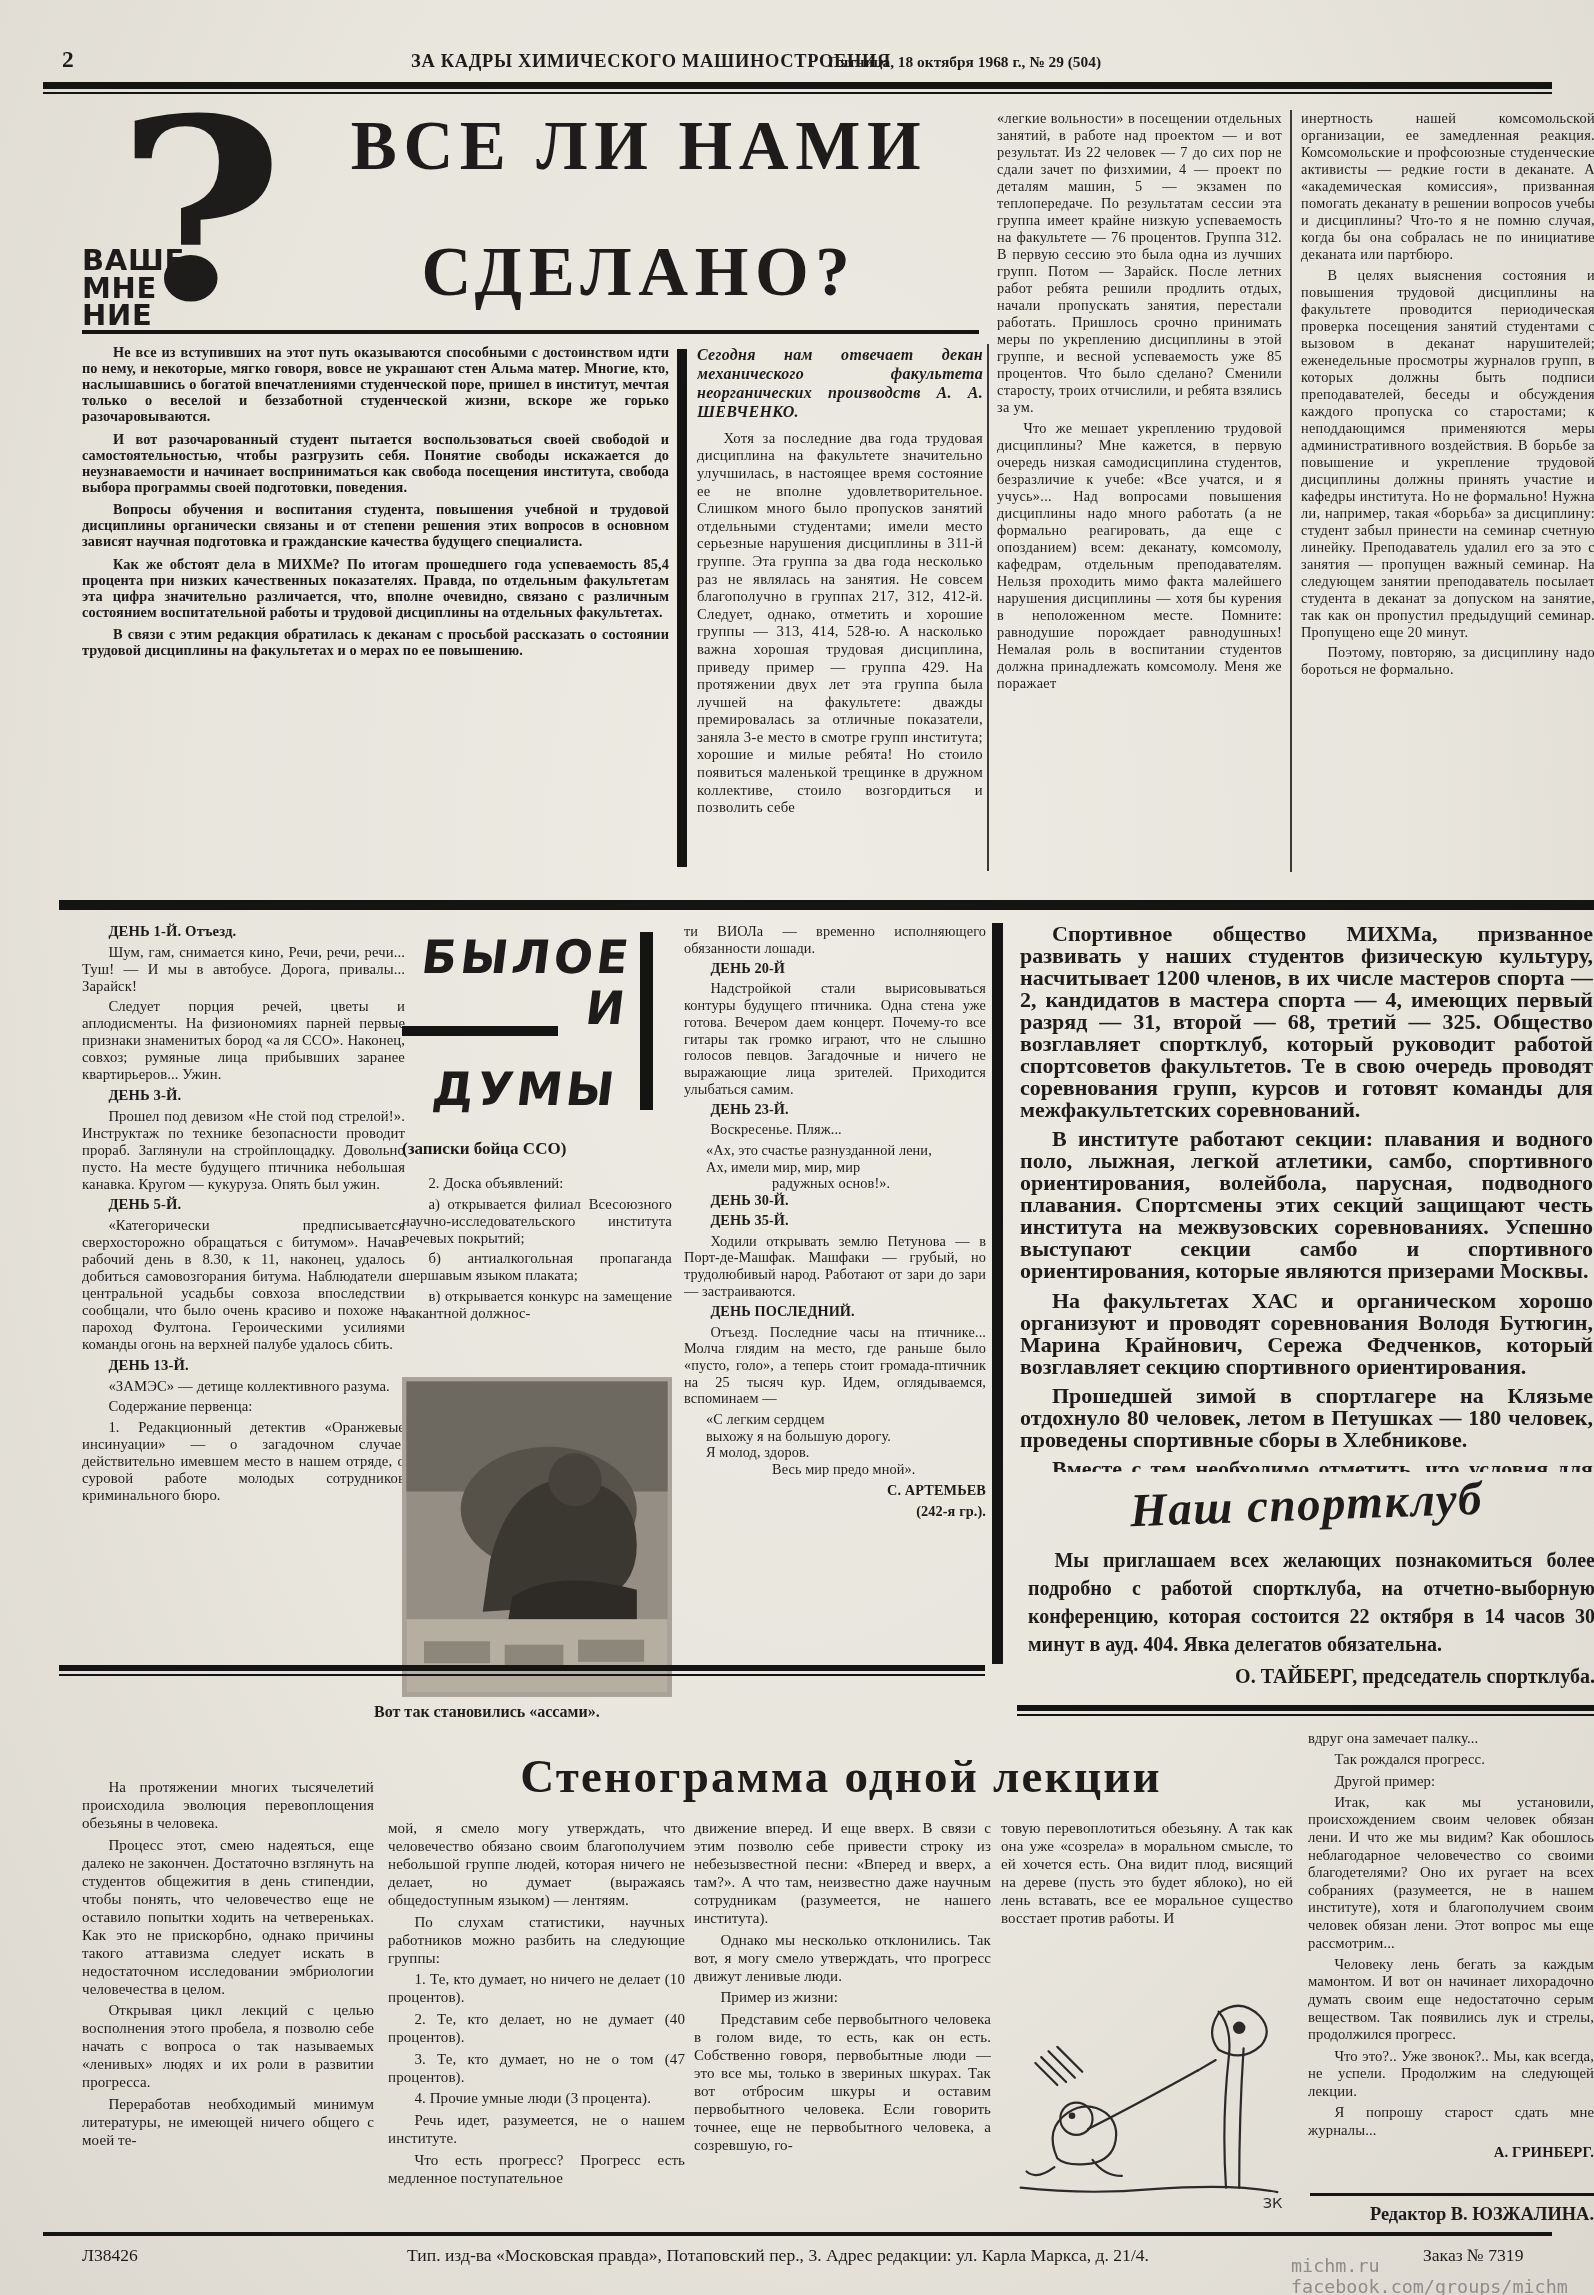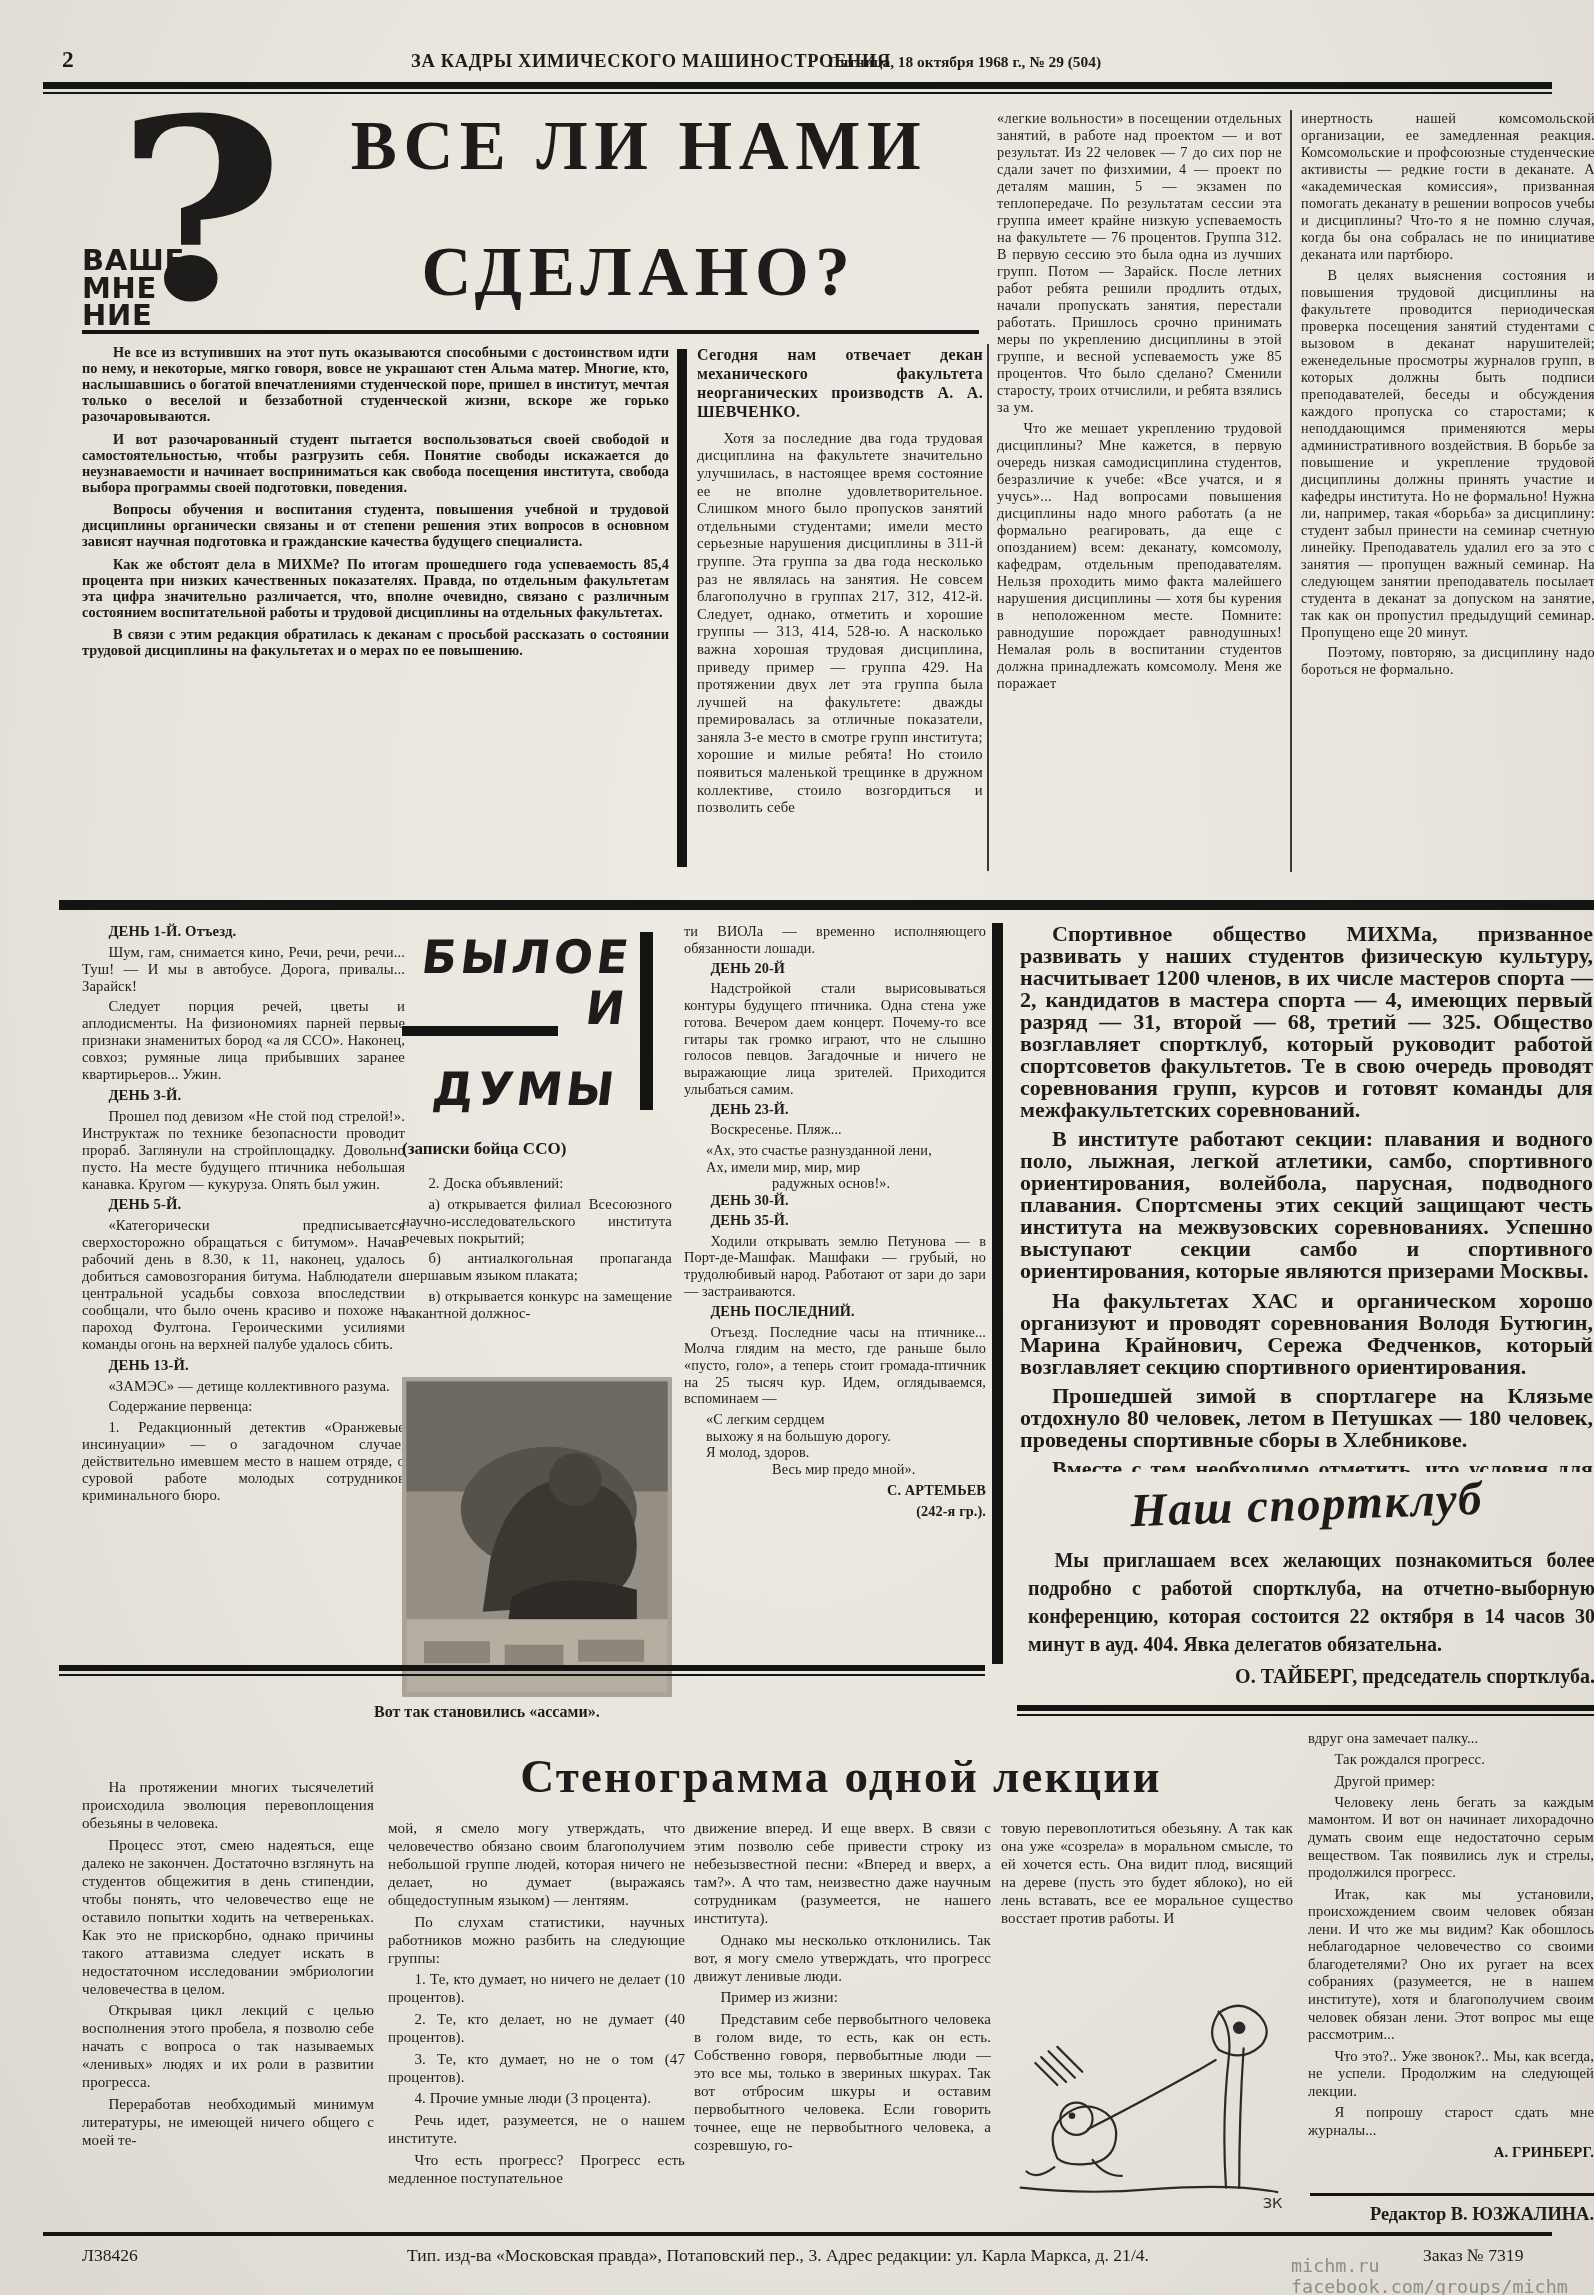--- a/index.html
+++ b/index.html
@@ -5,21 +5,21 @@
   html,body{margin:0;padding:0;background:#cfccc4;}
   #page{position:relative;width:1594px;height:2295px;overflow:hidden;
         background:radial-gradient(ellipse at 50% 38%, #eeebe4 0%, #e8e5dd 55%, #dcd8cf 100%);
         color:#1d1c1a;font-family:"Liberation Serif","DejaVu Serif",serif;}
   .abs{position:absolute;}
   .rule{position:absolute;background:#141413;}
   .col{position:absolute;overflow:hidden;text-align:justify;}
   .col p{margin:0 0 3.7px 0;text-indent:26.4px;}
   .col p.noind{text-indent:0;}
   .col p.b{font-weight:bold;}
-  .col p.lead{font-weight:bold;text-indent:0;font-size:16px;line-height:19px;margin-bottom:8.8px;}
+  .col p.lead{font-weight:bold;text-indent:0;font-size:16px;line-height:19px;margin-bottom:8.8px;font-style:italic;}
   .col p.verse{text-align:left;text-indent:22px;margin-bottom:0;}
   .col p.verse-indent{text-indent:88px;}
   .col p.sig-r{text-align:right;text-indent:0;font-weight:bold;margin-top:4.4px;}
   .intro{font-size:14.3px;line-height:16px;font-weight:bold;letter-spacing:0.1px;}
   .intro p{margin-bottom:6.6px;text-indent:31px;}
   .deancol{font-size:14.7px;line-height:17.6px;letter-spacing:0.3px;}
   .topcol{font-size:14.3px;line-height:17px;letter-spacing:0.3px;}
   .diarycol{font-size:14.7px;line-height:17px;letter-spacing:0.1px;}
   .sportcol{font-size:22px;line-height:22px;font-weight:bold;}
   .sportcol p{margin-bottom:7.3px;text-indent:32px;}
@@ -216,22 +216,22 @@
       <path d="M118 252 q16 22 40 22"></path>
       <path d="M40 120 l30 30 M48 112 l34 34 M58 104 l36 36 M70 98 l34 34"></path>
     </g>
     <text x="350" y="318" font-size="20" font-family="DejaVu Sans, sans-serif" fill="#2b2a28">ЗК</text>
   </svg>
 
   <div class="col lectcol" style="left:1308px;top:1730px;width:286px;height:449px;font-size:14.7px;line-height:17.6px;">
       <p class="noind">вдруг она замечает палку...</p>
       <p>Так рождался прогресс.</p>
       <p>Другой пример:</p>
+      <p>Итак, как мы установили, происхождением своим человек обязан лени. И что же мы видим? Как обошлось неблагодарное человечество со своими благодетелями? Оно их ругает на всех собраниях (разумеется, не в нашем институте), хотя и благополучием своим человек обязан лени. Этот вопрос мы еще рассмотрим...</p>
       <p>Человеку лень бегать за каждым мамонтом. И вот он начинает лихорадочно думать своим еще недостаточно серым веществом. Так появились лук и стрелы, продолжился прогресс.</p>
-      <p>Итак, как мы установили, происхождением своим человек обязан лени. И что же мы видим? Как обошлось неблагодарное человечество со своими благодетелями? Оно их ругает на всех собраниях (разумеется, не в нашем институте), хотя и благополучием своим человек обязан лени. Этот вопрос мы еще рассмотрим...</p>
       <p>Что это?.. Уже звонок?.. Мы, как всегда, не успели. Продолжим на следующей лекции.</p>
       <p>Я попрошу старост сдать мне журналы...</p>
       <p class="sig-r">А. ГРИНБЕРГ.</p>
     </div>
 
   <div class="rule" style="left:1310px;top:2193px;width:284px;height:2.9px;"></div>
   <div class="abs" style="left:1310px;top:2204px;width:284px;text-align:right;font-size:18.4px;font-weight:bold;">Редактор В. ЮЗЖАЛИНА.</div>
 
   <div class="rule" style="left:43px;top:2232px;width:1509px;height:3.7px;"></div>
   <div class="footer-text" style="left:82px;top:2245px;">Л38426</div>

